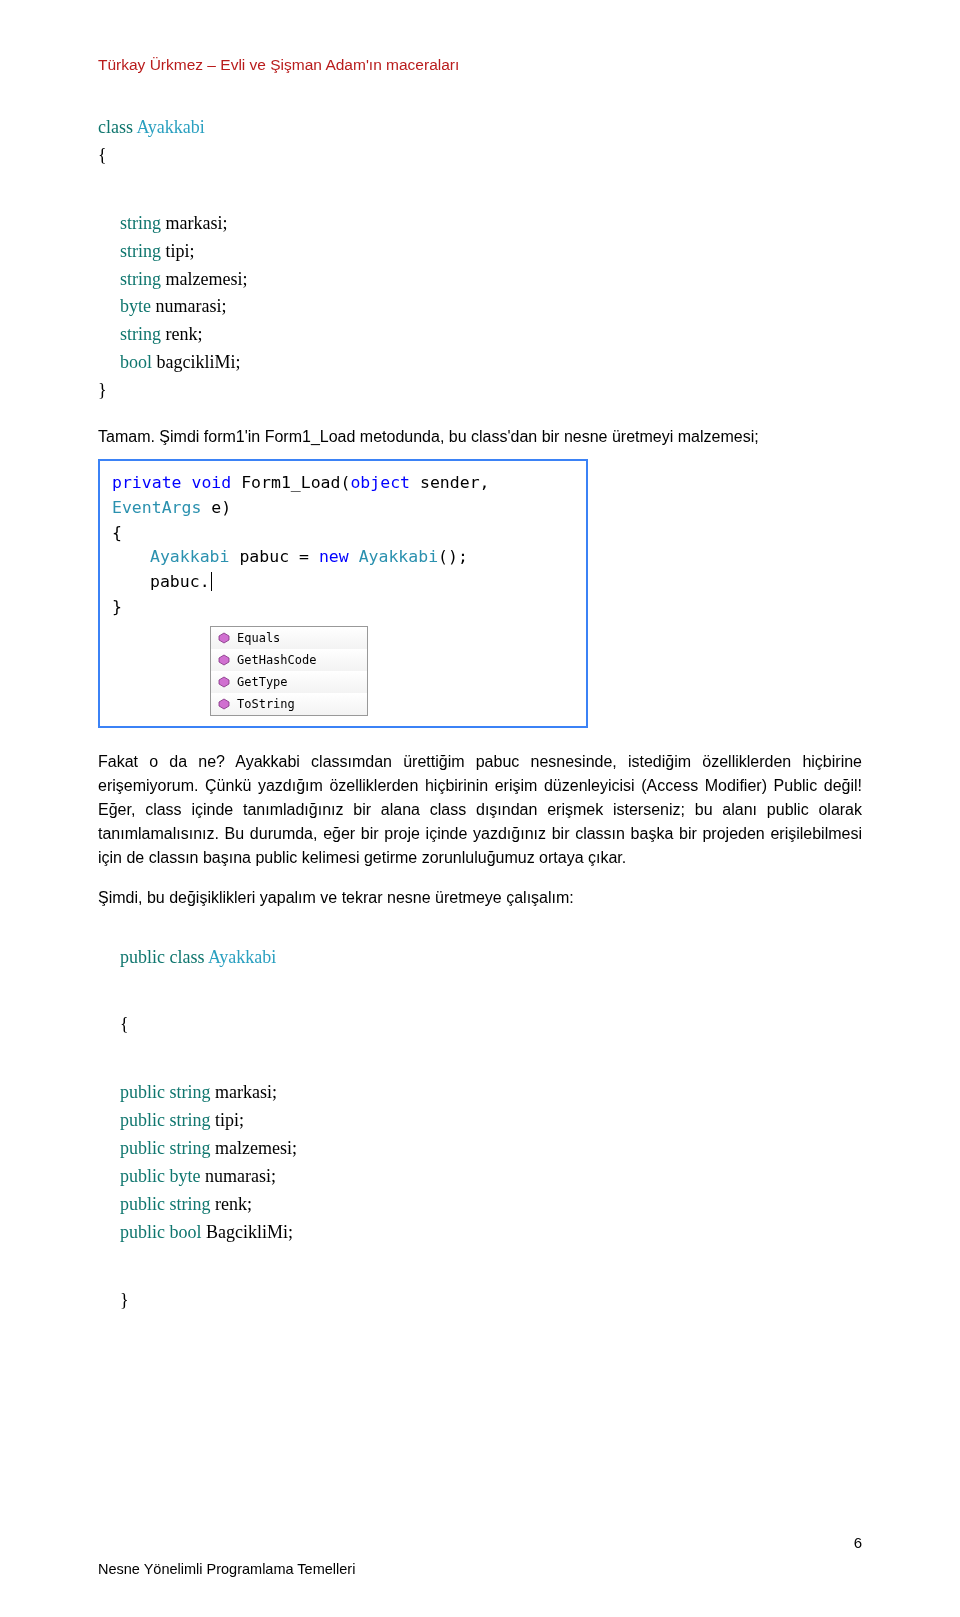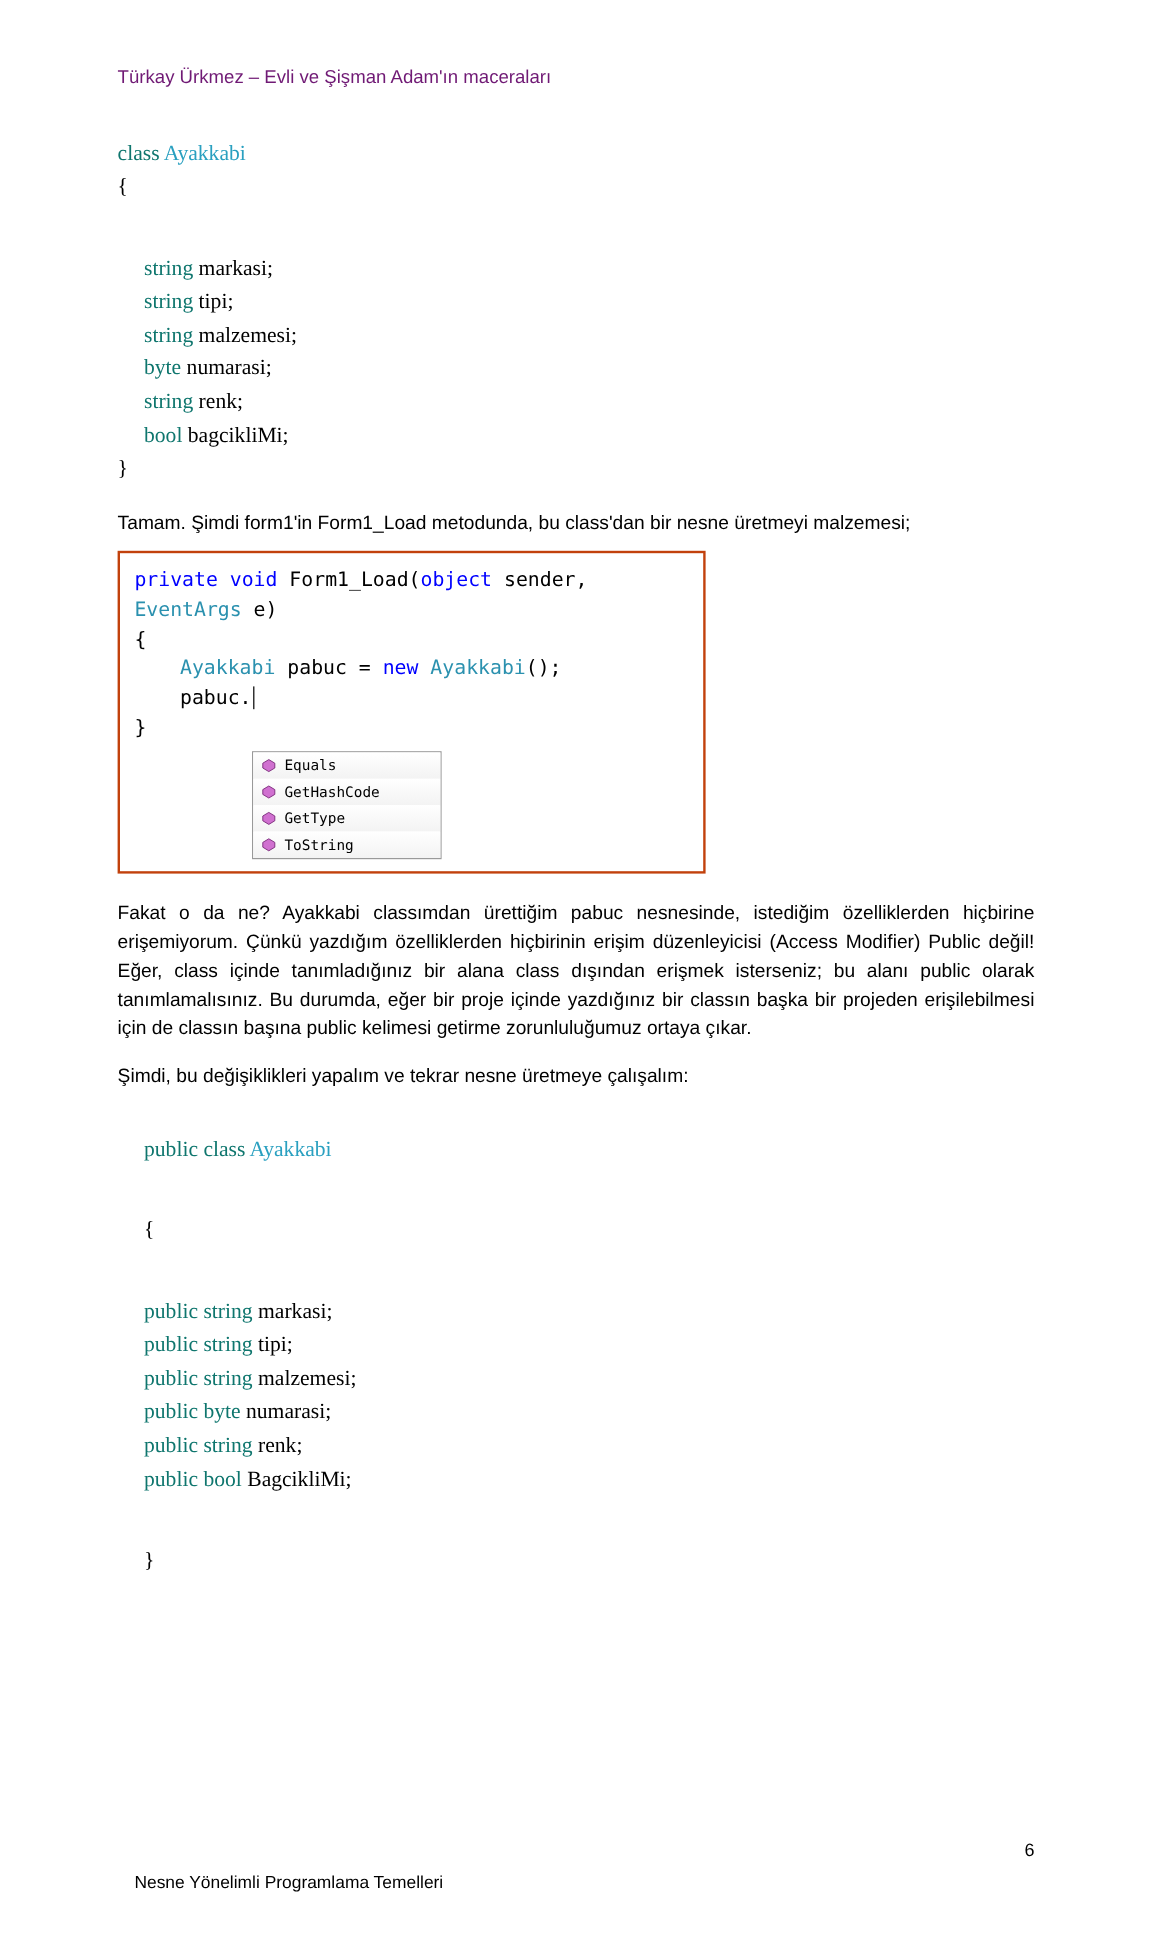--- a/index.html
+++ b/index.html
@@ -1,45 +1,45 @@
 <!DOCTYPE html>
 <html><head>
 <meta charset="utf-8">
 <style>
   * { box-sizing: border-box; margin: 0; padding: 0; }
   html, body { width: 960px; background: #fff; font-family: "Segoe UI", Tahoma, Arial, sans-serif; color: #000; }
   .page { width: 960px; min-height: 1617px; padding: 56px 98px 40px 98px; position: relative; }
-  .header-line { font-size: 15.5px; font-family: "Comic Sans MS", cursive, sans-serif; margin-bottom: 40px; color: #701a75; }
+  .header-line { font-size: 15.5px; font-family: "Comic Sans MS", cursive, sans-serif; margin-bottom: 40px; color: #b91c1c; }
   .code-block { font-family: "Times New Roman", serif; font-size: 18px; line-height: 1.55; margin-bottom: 20px; }
   .code-block .keyword { color: #0f766e; }
   .code-block .type { color: #2aa0c0; }
   .brace { font-family: "Times New Roman", serif; font-size: 18px; }
   .paragraph { font-family: "Trebuchet MS", "Segoe UI", sans-serif; font-size: 16px; line-height: 1.5; margin-bottom: 10px; color: #000; }
   .screenshot {
-    border: 2px solid #c2410c; background: #fff; padding: 10px 12px 10px 12px;
+    border: 2px solid #3b82f6; background: #fff; padding: 10px 12px 10px 12px;
     font-family: Consolas, monospace; font-size: 16.5px; line-height: 1.5;
     margin: 4px 0 22px 0; width: 490px;
   }
   .ss-keyword { color: #0000ff; }
   .ss-type    { color: #2b91af; }
   .ss-text    { color: #000; }
   .intellisense {
     margin-left: 98px; margin-top: 6px; border: 1px solid #999; width: 158px;
     background: #fff; font-size: 12px;
   }
   .intellisense .row {
     display: flex; align-items: center; padding: 2px 6px; gap: 6px;
     background: linear-gradient(#fff,#f3f3f3);
   }
   .intellisense .icon {
     width: 14px; height: 14px; display: inline-flex; align-items: center; justify-content: center;
   }
   .intellisense .icon svg { display: block; }
   .section-gap { height: 6px; }
-  .footer { position: absolute; left: 112px; bottom: 40px; font-size: 14.5px; font-family: "Trebuchet MS", sans-serif; }
+  .footer { position: absolute; left: 98px; bottom: 40px; font-size: 14.5px; font-family: "Trebuchet MS", sans-serif; }
   .page-num { position: absolute; right: 98px; bottom: 66px; font-size: 15px; font-family: "Trebuchet MS", sans-serif; }
   .indent { padding-left: 22px; margin-top: 40px; }
 </style>
 </head>
 <body>
 
 <div class="page">
 
   <div class="header-line">Türkay Ürkmez – Evli ve Şişman Adam'ın maceraları</div>
 

